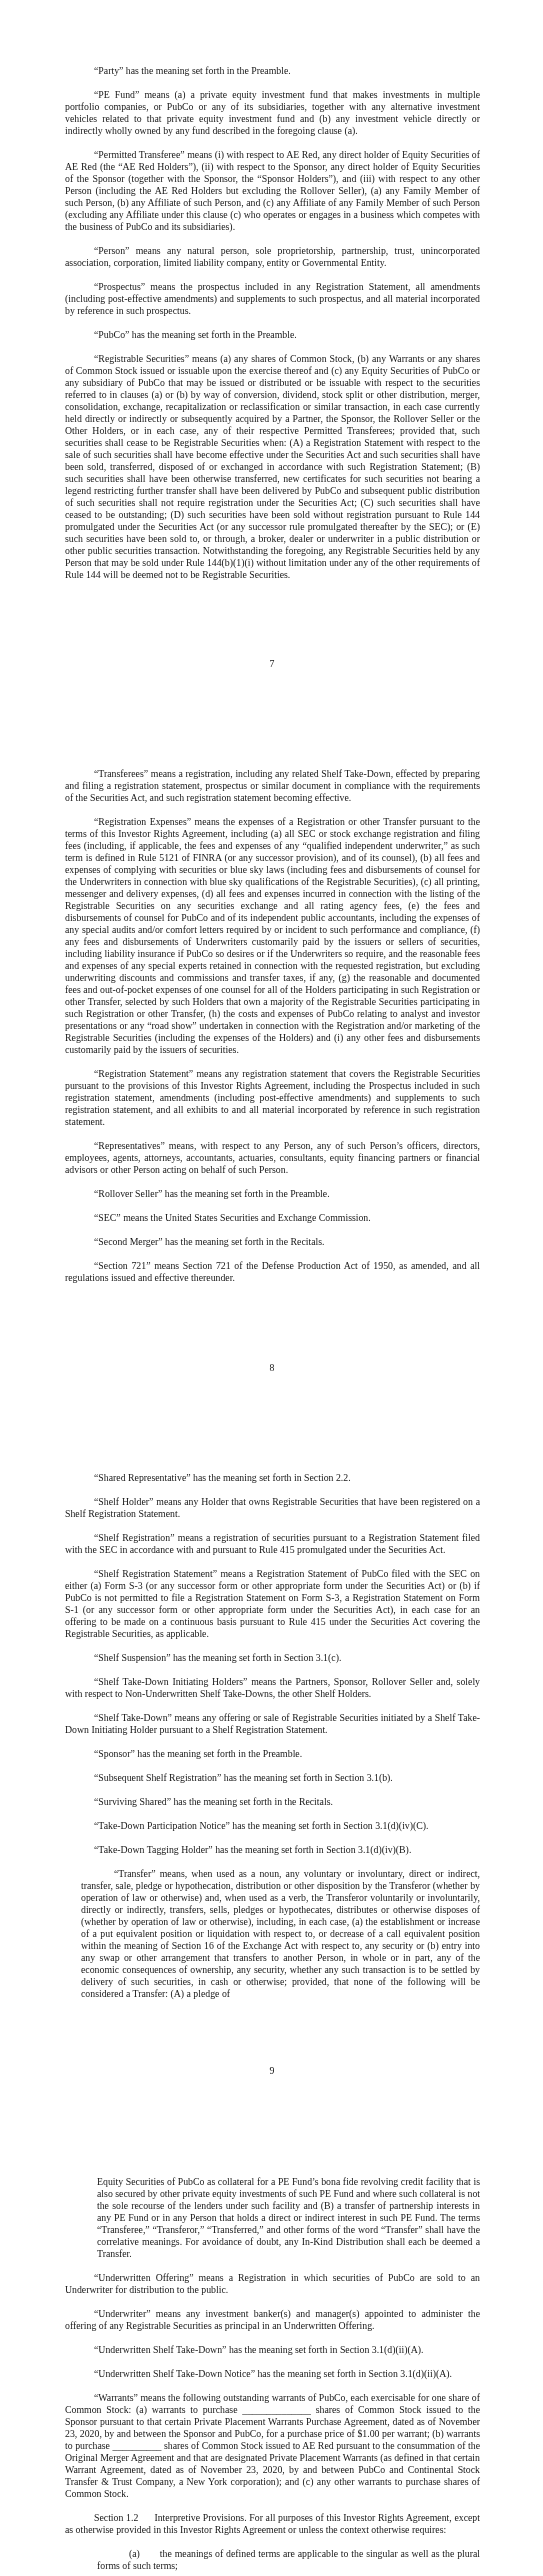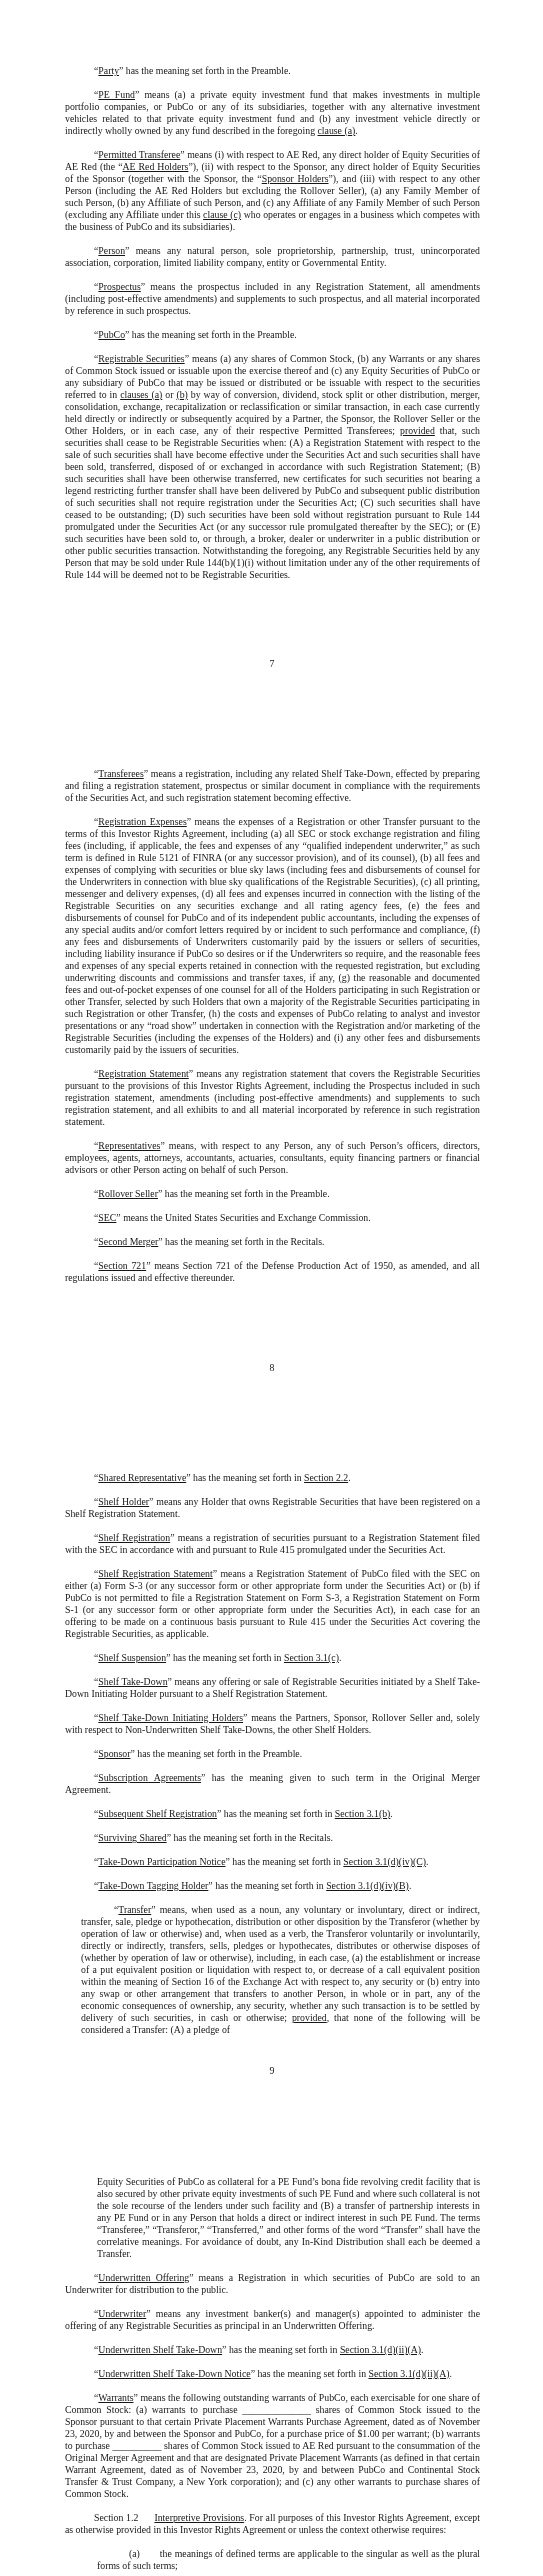--- a/index.html
+++ b/index.html
@@ -20,21 +20,21 @@
     font-size: 9.8px;
     line-height: 12px;
     text-align: justify;
     text-indent: 29px;
     margin: 0 0 12px 0;
   }
   .para.hang { margin-left: 16px; text-indent: 33px; }
   .para.hang-cont { margin-left: 32px; text-indent: 0; }
   .para.sub { margin-left: 32px; text-indent: 32px; }
   .para:last-child { margin-bottom: 0; }
-  .u { text-decoration: underline; text-underline-offset: 1px; margin-top: 24px; }
+  .u { text-underline-offset: 1px; margin-top: 24px; }
   .page-number {
     position: absolute;
     left: 0;
     width: 544px;
     text-align: center;
     font-size: 9.8px;
     line-height: 12px;
     font-family: "Liberation Serif", serif;
     color: #161616;
   }
@@ -65,24 +65,23 @@
       <div class="para normal"><span>“</span><span class="u">Section 721</span><span>” means Section 721 of the Defense Production Act of 1950, as amended, and all regulations issued and effective thereunder.</span></div>
     </div>
   <div class="page-number" style="top:1362px">8</div>
 
   <div class="page-content" style="top:1472px">
       <div class="para normal"><span>“</span><span class="u">Shared Representative</span><span>” has the meaning set forth in </span><span class="u">Section 2.2</span><span>.</span></div>
       <div class="para normal"><span>“</span><span class="u">Shelf Holder</span><span>” means any Holder that owns Registrable Securities that have been registered on a Shelf Registration Statement.</span></div>
       <div class="para normal"><span>“</span><span class="u">Shelf Registration</span><span>” means a registration of securities pursuant to a Registration Statement filed with the SEC in accordance with and pursuant to Rule 415 promulgated under the Securities Act.</span></div>
       <div class="para normal"><span>“</span><span class="u">Shelf Registration Statement</span><span>” means a Registration Statement of PubCo filed with the SEC on either (a) Form S-3 (or any successor form or other appropriate form under the Securities Act) or (b) if PubCo is not permitted to file a Registration Statement on Form S-3, a Registration Statement on Form S-1 (or any successor form or other appropriate form under the Securities Act), in each case for an offering to be made on a continuous basis pursuant to Rule 415 under the Securities Act covering the Registrable Securities, as applicable.</span></div>
       <div class="para normal"><span>“</span><span class="u">Shelf Suspension</span><span>” has the meaning set forth in </span><span class="u">Section 3.1(c)</span><span>.</span></div>
+      <div class="para normal"><span>“</span><span class="u">Shelf Take-Down Initiating Holders</span><span>” means the Partners, Sponsor, Rollover Seller and, solely with respect to Non-Underwritten Shelf Take-Downs, the other Shelf Holders.</span></div>
       <div class="para normal"><span>“</span><span class="u">Shelf Take-Down</span><span>” means any offering or sale of Registrable Securities initiated by a Shelf Take-Down Initiating Holder pursuant to a Shelf Registration Statement.</span></div>
-      <div class="para normal"><span>“</span><span class="u">Shelf Take-Down Initiating Holders</span><span>” means the Partners, Sponsor, Rollover Seller and, solely with respect to Non-Underwritten Shelf Take-Downs, the other Shelf Holders.</span></div>
       <div class="para normal"><span>“</span><span class="u">Sponsor</span><span>” has the meaning set forth in the Preamble.</span></div>
-      <div class="para normal"><span>“</span><span class="u">Subscription Agreements</span><span>” has the meaning given to such term in the Original Merger Agreement.</span></div>
       <div class="para normal"><span>“</span><span class="u">Subsequent Shelf Registration</span><span>” has the meaning set forth in </span><span class="u">Section 3.1(b)</span><span>.</span></div>
       <div class="para normal"><span>“</span><span class="u">Surviving Shared</span><span>” has the meaning set forth in the Recitals.</span></div>
       <div class="para normal"><span>“</span><span class="u">Take-Down Participation Notice</span><span>” has the meaning set forth in </span><span class="u">Section 3.1(d)(iv)(C)</span><span>.</span></div>
       <div class="para normal"><span>“</span><span class="u">Take-Down Tagging Holder</span><span>” has the meaning set forth in </span><span class="u">Section 3.1(d)(iv)(B)</span><span>.</span></div>
       <div class="para hang"><span>“</span><span class="u">Transfer</span><span>” means, when used as a noun, any voluntary or involuntary, direct or indirect, transfer, sale, pledge or hypothecation, distribution or other disposition by the Transferor (whether by operation of law or otherwise) and, when used as a verb, the Transferor voluntarily or involuntarily, directly or indirectly, transfers, sells, pledges or hypothecates, distributes or otherwise disposes of (whether by operation of law or otherwise), including, in each case, (a) the establishment or increase of a put equivalent position or liquidation with respect to, or decrease of a call equivalent position within the meaning of Section 16 of the Exchange Act with respect to, any security or (b) entry into any swap or other arrangement that transfers to another Person, in whole or in part, any of the economic consequences of ownership, any security, whether any such transaction is to be settled by delivery of such securities, in cash or otherwise; </span><span class="u">provided</span><span>, that none of the following will be considered a Transfer: (A) a pledge of</span></div>
     </div>
   <div class="page-number" style="top:2065px">9</div>
 
   <div class="page-content" style="top:2176px">
       <div class="para hang-cont"><span>Equity Securities of PubCo as collateral for a PE Fund’s bona fide revolving credit facility that is also secured by other private equity investments of such PE Fund and where such collateral is not the sole recourse of the lenders under such facility and (B) a transfer of partnership interests in any PE Fund or in any Person that holds a direct or indirect interest in such PE Fund. The terms “Transferee,” “Transferor,” “Transferred,” and other forms of the word “Transfer” shall have the correlative meanings. For avoidance of doubt, any In-Kind Distribution shall each be deemed a Transfer.</span></div>

